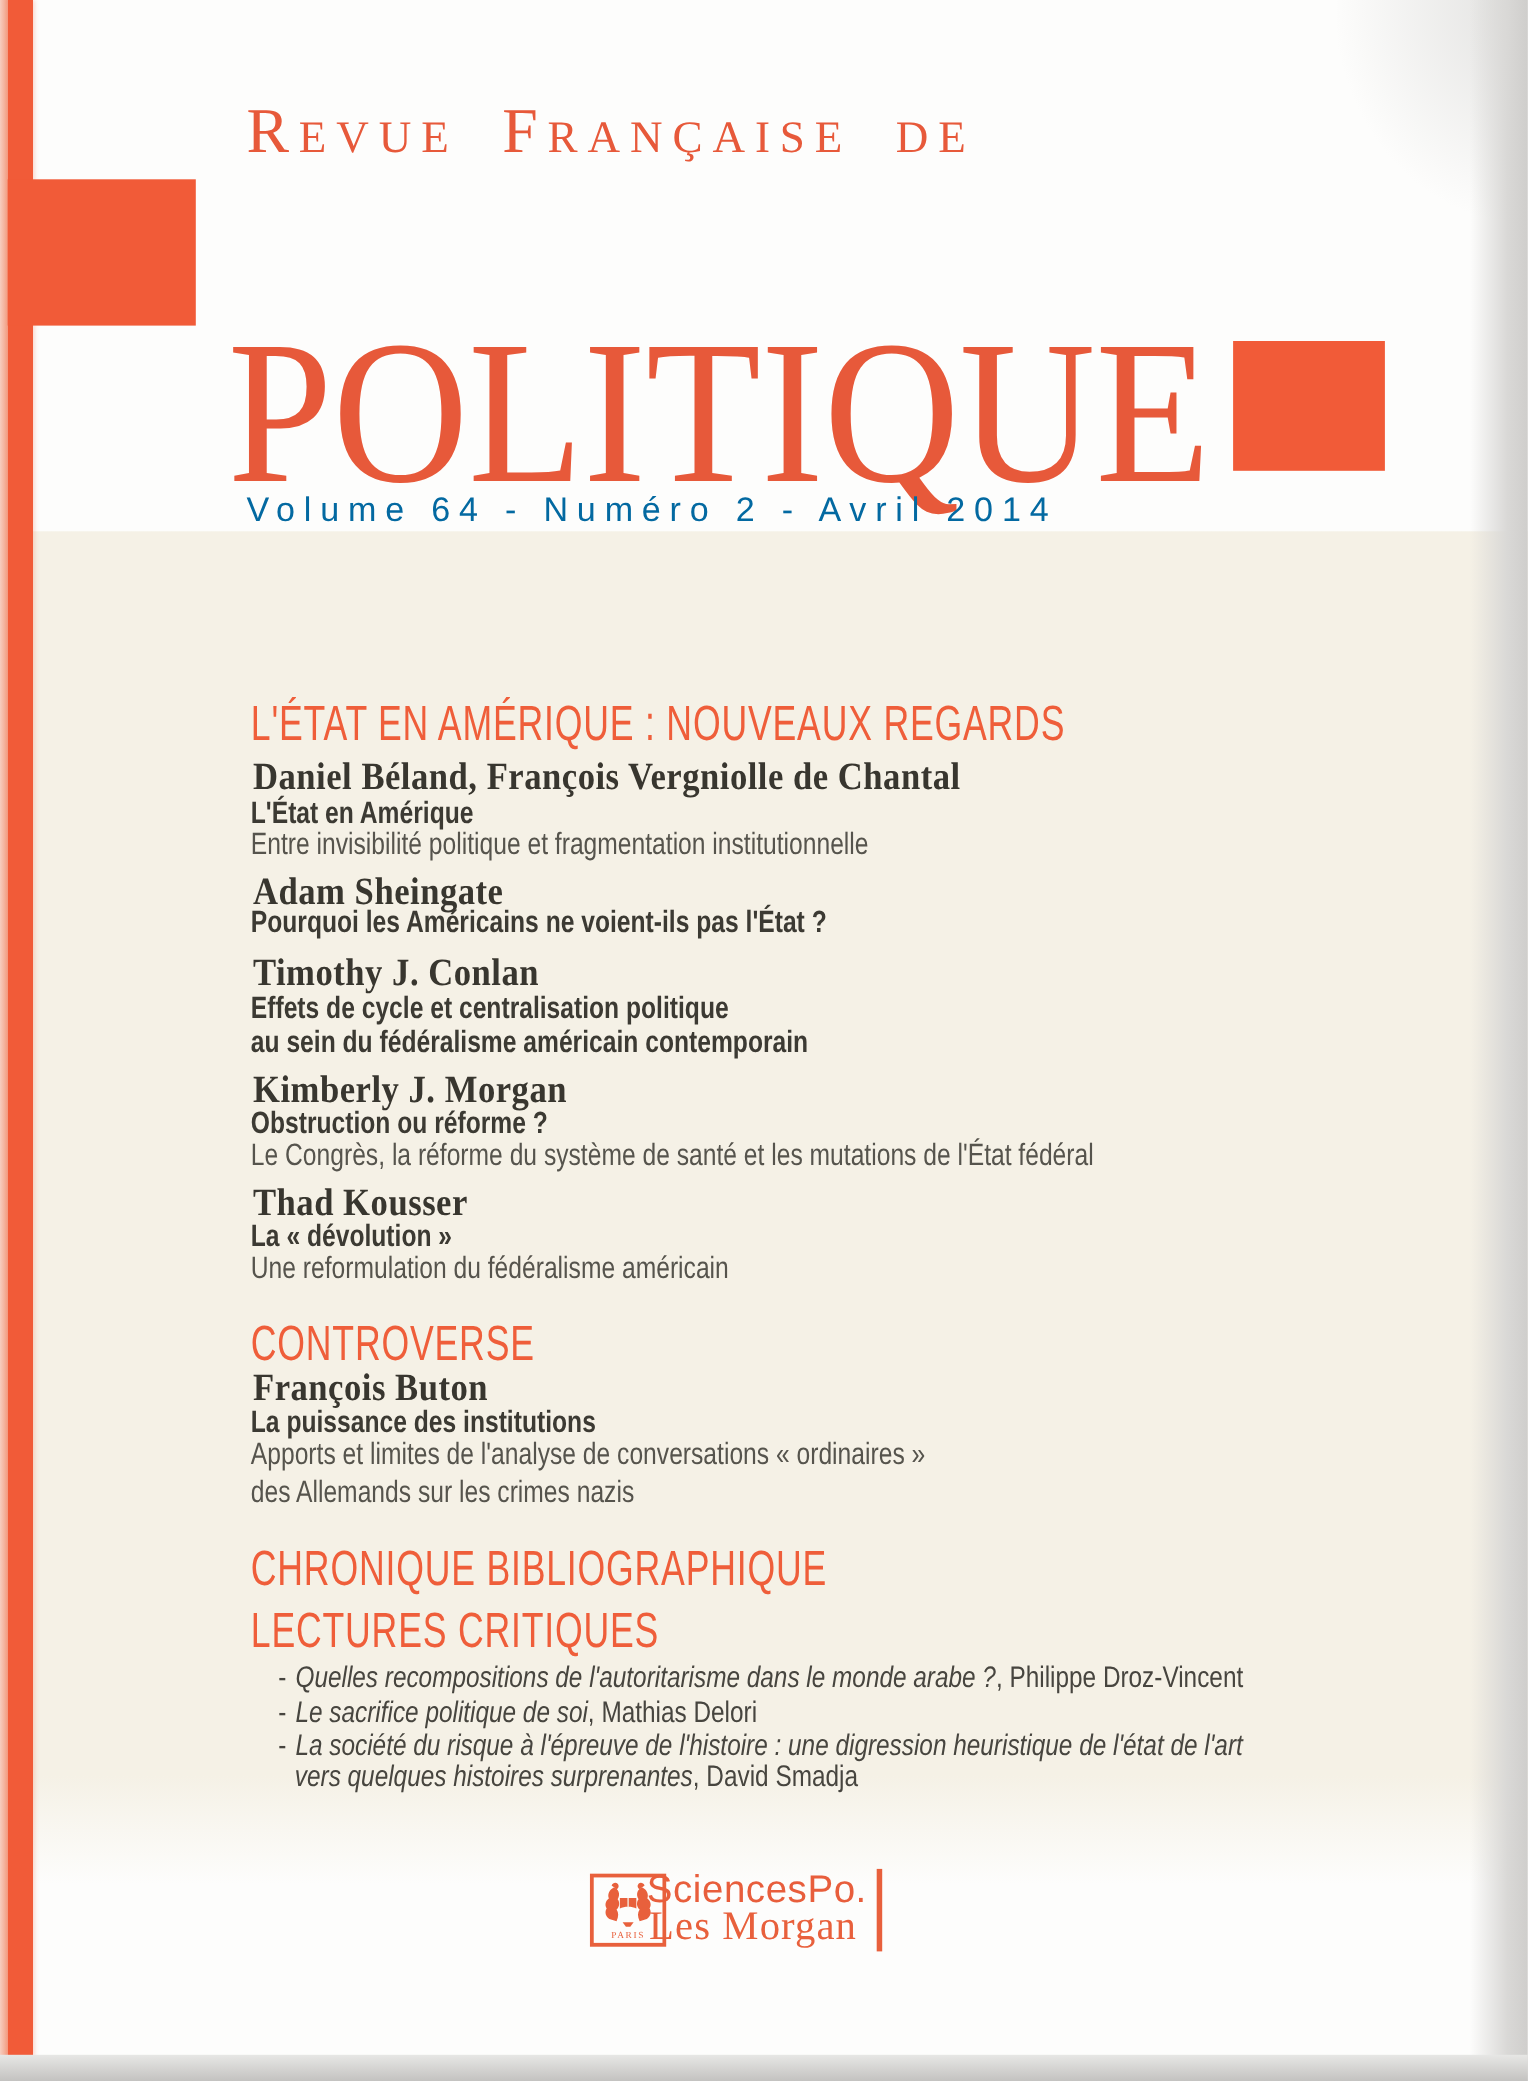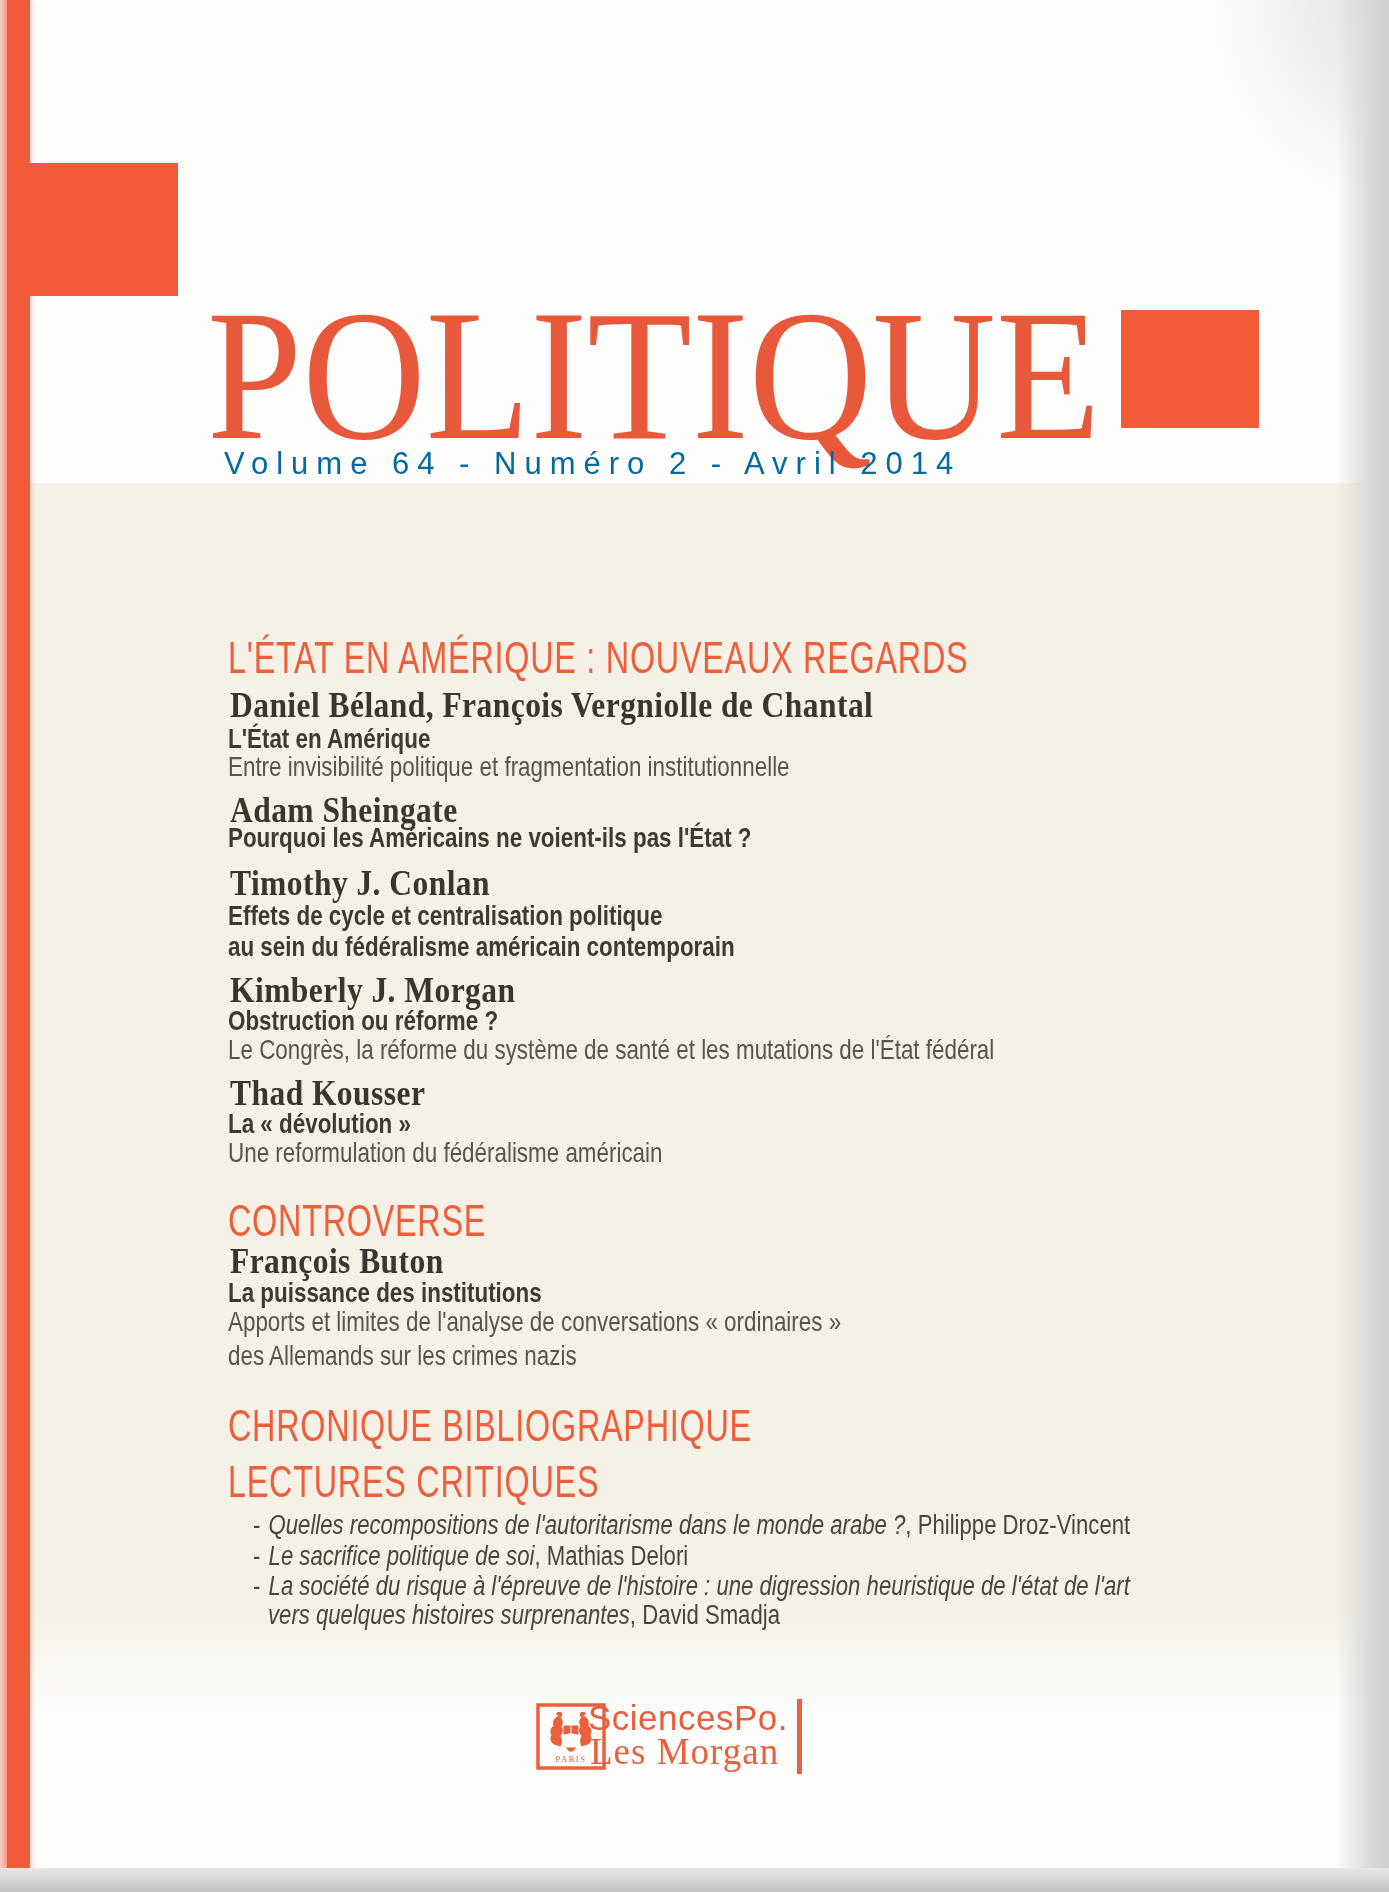--- a/index.html
+++ b/index.html
@@ -52,20 +52,21 @@
 <body>
 
 <div id="cover">
 
   <div class="abs cream-panel"></div>
   <div class="abs spine-edge"></div>
   <div class="abs spine-bar"></div>
   <div class="abs masthead-tab"></div>
   <div class="abs accent-block"></div>
 
+  <div class="abs m-series">Revue Française de</div>
   <div class="abs m-word m-word2">POLITIQUE</div>
   <div class="abs m-issue">Volume 64 - Numéro 2 - Avril 2014</div>
 
   <div class="abs toc sec-head" style="left:228px;top:635px">L'ÉTAT EN AMÉRIQUE : NOUVEAUX REGARDS</div>
 
   <div class="abs toc auth" style="left:230px;top:688px">Daniel Béland, François Vergniolle de Chantal</div>
   <div class="abs toc t-bold" style="left:228px;top:725px">L'État en Amérique</div>
   <div class="abs toc t-reg" style="left:228px;top:753px">Entre invisibilité politique et fragmentation institutionnelle</div>
 
   <div class="abs toc auth" style="left:230px;top:793px">Adam Sheingate</div>

